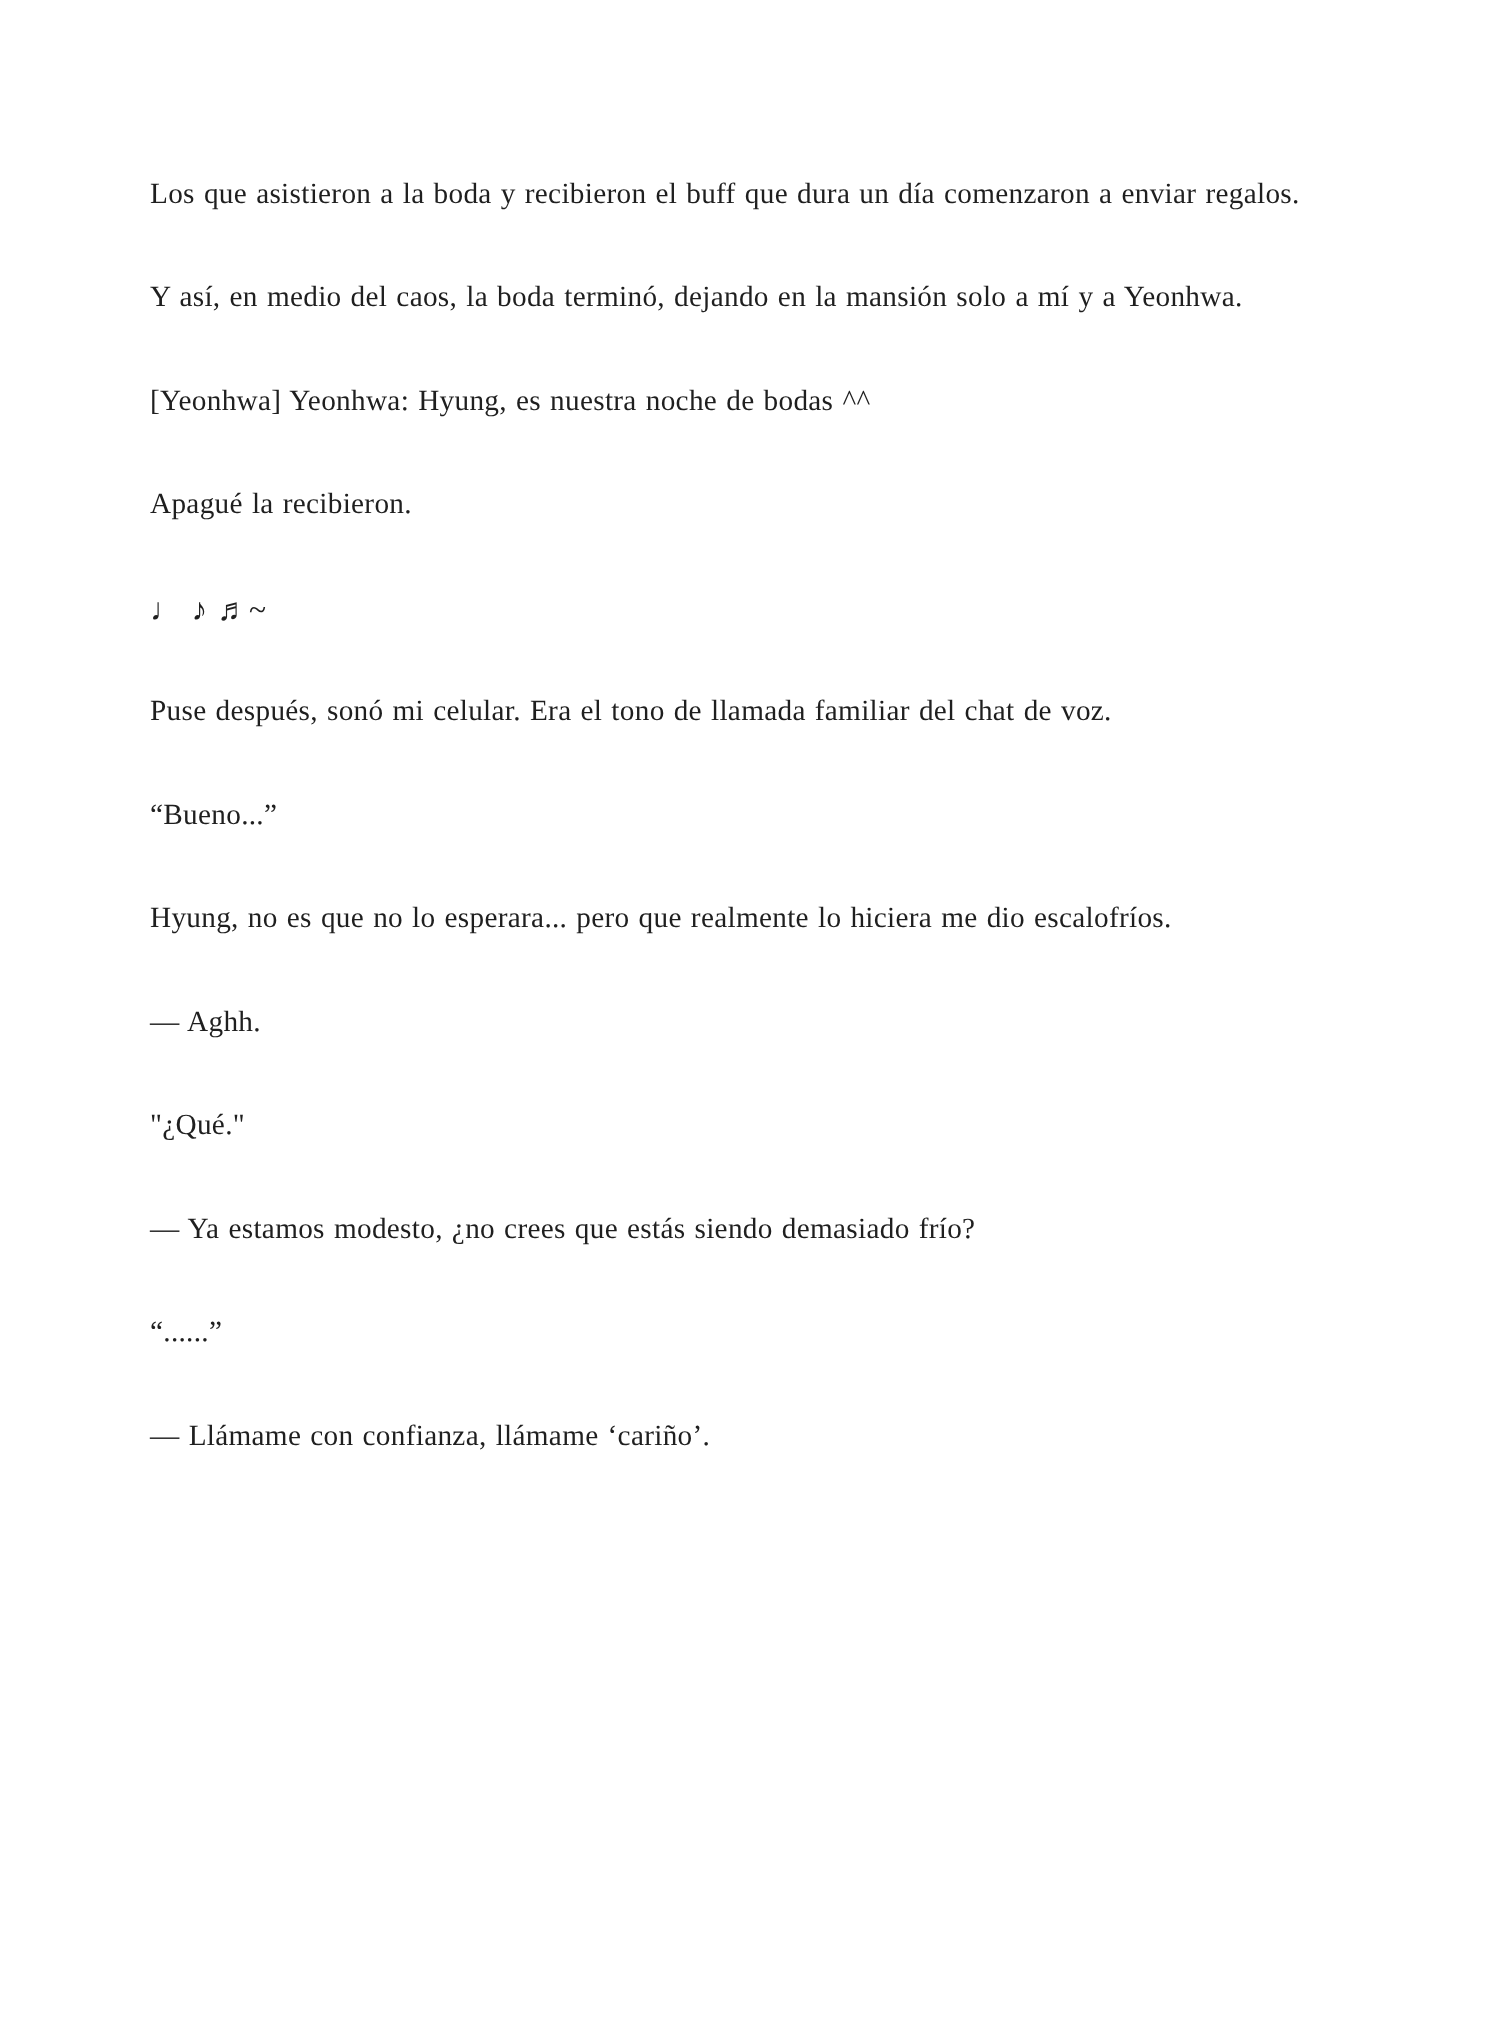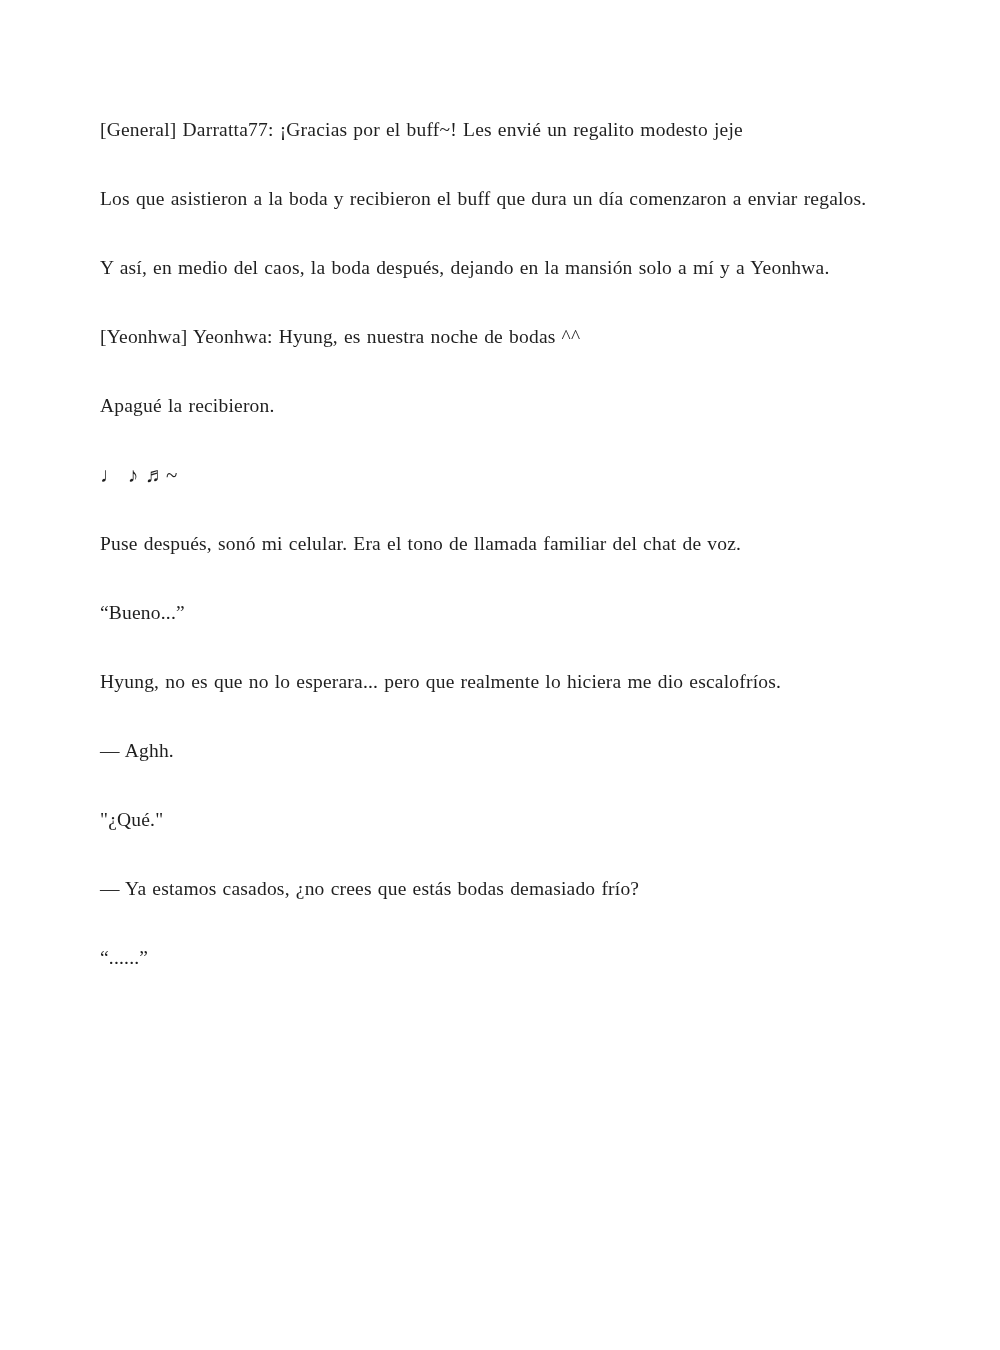--- a/index.html
+++ b/index.html
@@ -31,27 +31,27 @@
   }
   .content p.music-line {
     font-size: 21px;
   }
 </style>
 </head>
 <body>
 
 <main class="page">
   <div class="content" id="paragraph-list">
-      <p>[General] Darratta77: ¡Gracias por el buff~! Les envié un regalito modesto jeje</p>
       <p>Los que asistieron a la boda y recibieron el buff que dura un día comenzaron a enviar regalos.</p>
-      <p>Y así, en medio del caos, la boda después, dejando en la mansión solo a mí y a Yeonhwa.</p>
+      <p>Y así, en medio del caos, la boda terminó, dejando en la mansión solo a mí y a Yeonhwa.</p>
       <p>[Yeonhwa] Yeonhwa: Hyung, es nuestra noche de bodas ^^</p>
       <p>Apagué la recibieron.</p>
       <p class="music-line">♩ ♪ ♬~</p>
       <p>Puse después, sonó mi celular. Era el tono de llamada familiar del chat de voz.</p>
       <p>“Bueno...”</p>
       <p>Hyung, no es que no lo esperara... pero que realmente lo hiciera me dio escalofríos.</p>
       <p>— Aghh.</p>
       <p>"¿Qué."</p>
-      <p>— Ya estamos casados, ¿no crees que estás bodas demasiado frío?</p>
+      <p>— Ya estamos modesto, ¿no crees que estás siendo demasiado frío?</p>
       <p>“......”</p>
+      <p>— Llámame con confianza, llámame ‘cariño’.</p>
     </div>
 </main>
 
 </body></html>

